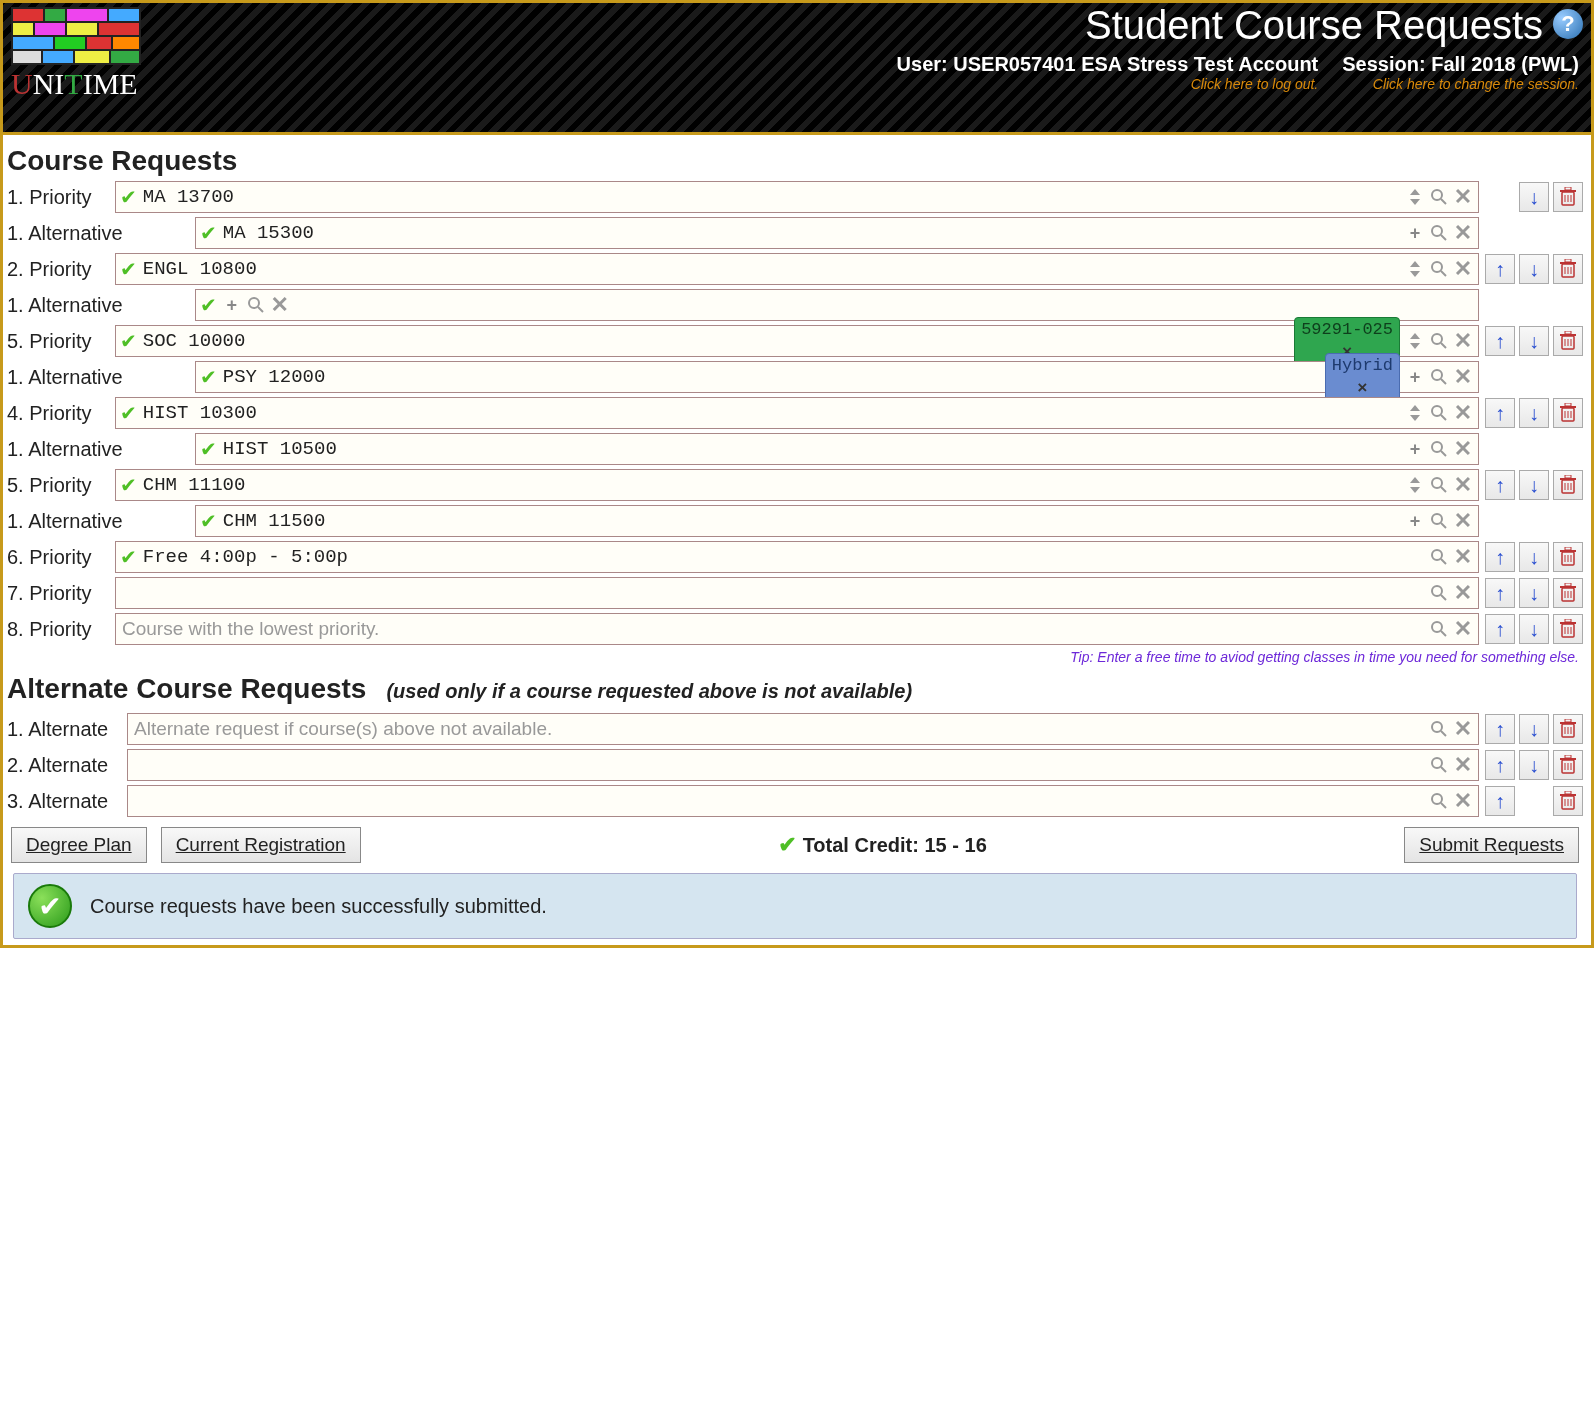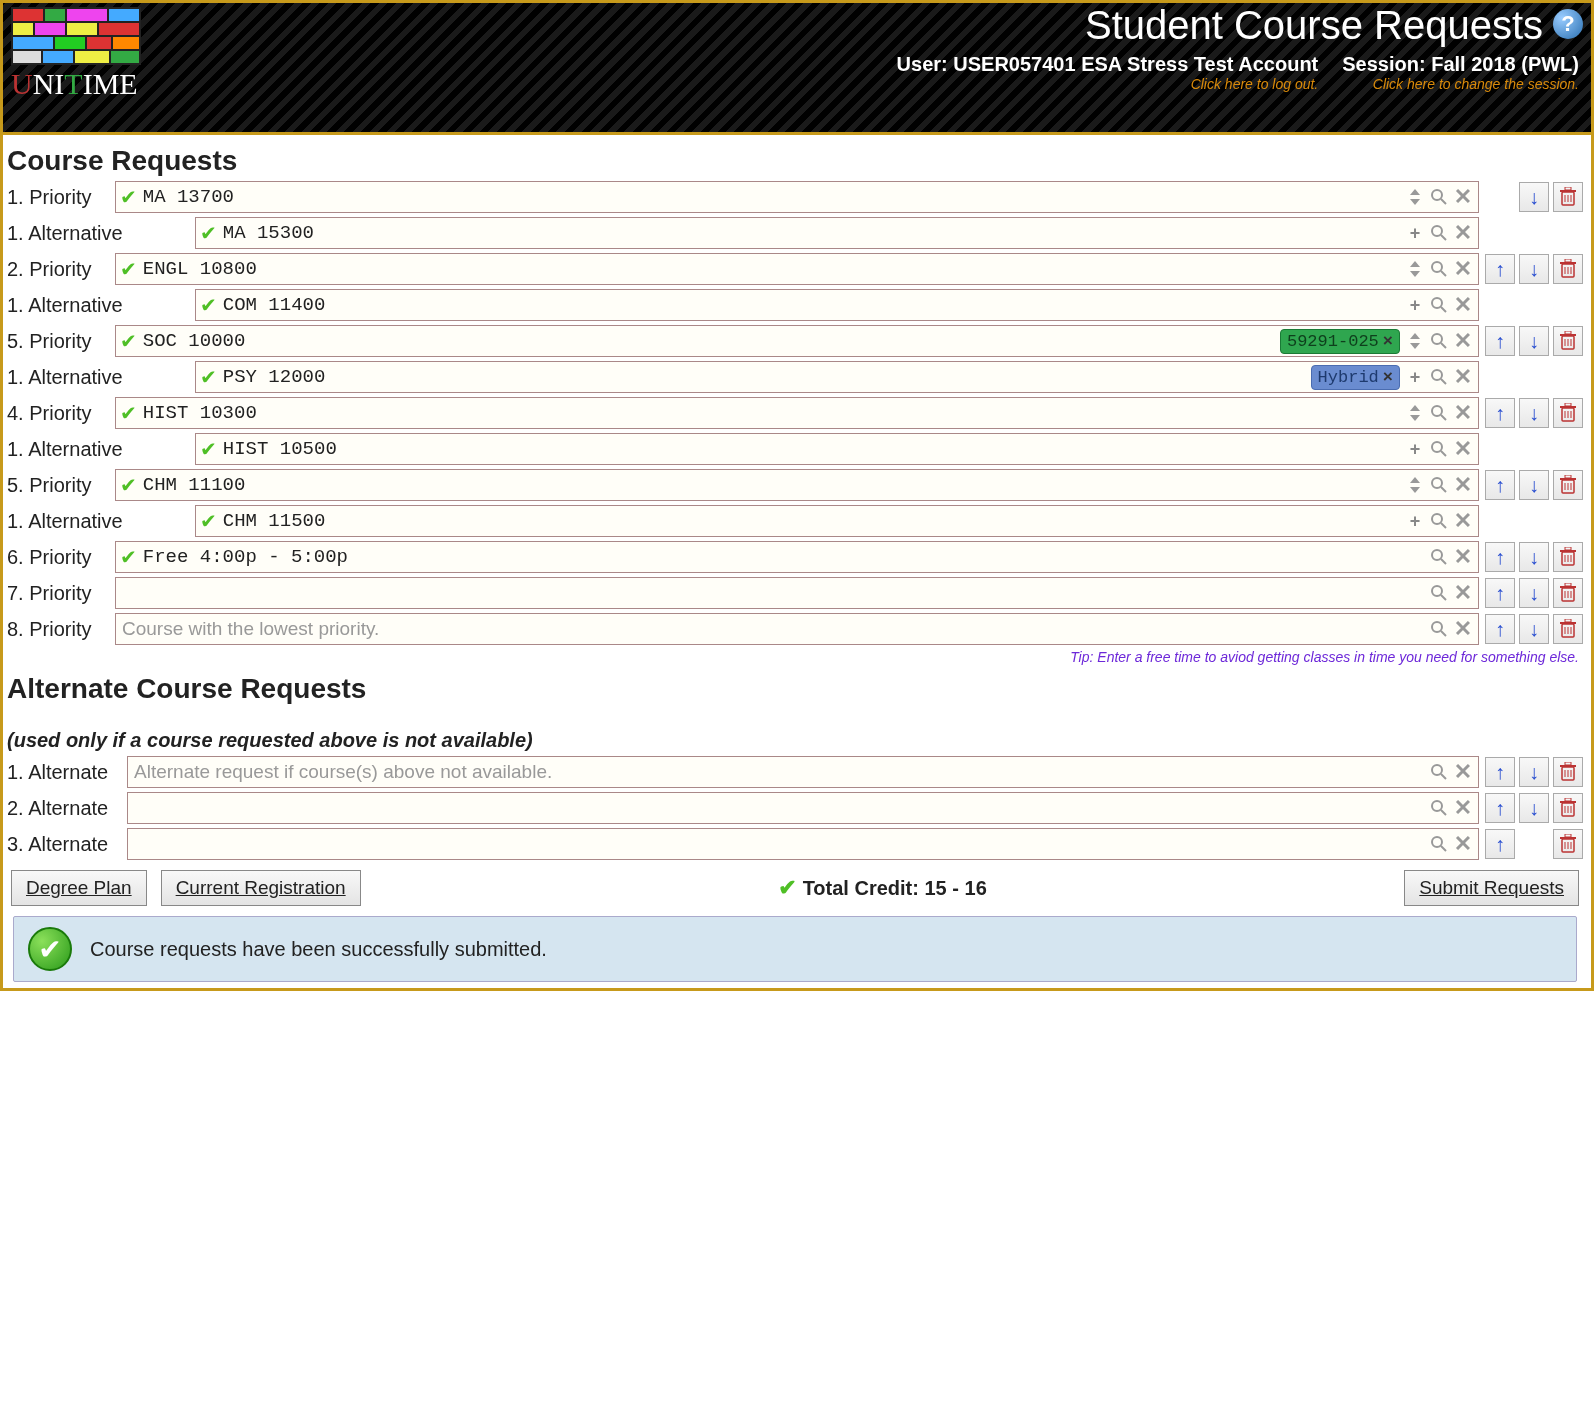--- a/index.html
+++ b/index.html
@@ -10,33 +10,33 @@
   .logo-grid svg { display:block; }
   .logo-text { font-family: 'Comic Sans MS', cursive; font-size: 30px; margin-top: 2px; }
   .logo-text .u1{color:#b33;} .logo-text .ni{color:#fff;} .logo-text .t{color:#3a4;} .logo-text .ime{color:#fff;}
   .title { position: absolute; right: 48px; top: 0px; font-size: 40px; color: #fff; font-weight: normal; }
   .help-icon { position: absolute; right: 8px; top: 6px; width: 30px; height: 30px; border-radius: 50%; background: radial-gradient(circle at 30% 30%, #9cf, #2a6fb0); color: #fff; text-align: center; line-height: 30px; font-weight: bold; font-size: 22px; cursor: pointer; }
   .header-info { position: absolute; right: 12px; top: 50px; display: flex; gap: 24px; text-align: right; }
   .header-info .block { font-size: 20px; font-weight: bold; }
   .header-info .sub { color: #d98a0a; font-style: italic; font-size: 14px; font-weight: normal; cursor: pointer; }
   .content { padding: 4px 8px 0 4px; }
   h2.section { margin: 6px 0 4px 0; font-size: 28px; font-weight: bold; }
-  .section-row { display:flex; align-items:baseline; gap: 20px; flex-direction: column; }
+  .section-row { display:flex; align-items:baseline; gap: 20px; }
   .section-sub { font-style: italic; font-size: 20px; font-weight: bold; }
   .tip { text-align: right; font-style: italic; color: #6d28d9; font-size: 14px; margin: 2px 4px; }
   .row { display: flex; align-items: center; gap: 4px; margin: 4px 0; }
   .label { font-size: 20px; flex-shrink: 0; }
   .pri-label { width: 104px; }
   .alt-label { width: 184px; }
   .altreq-label { width: 116px; }
   .input-wrap { flex: 1; display: flex; align-items: center; border: 1px solid #a88; background: #fffef8; height: 32px; padding: 0 4px; gap: 4px; }
   .input-wrap .check { color: #4fbf26; font-size: 20px; line-height: 1; flex-shrink:0; }
   .input-wrap .course { flex: 1; font-family: "Courier New", monospace; font-size: 19px; color: #222; padding-left: 2px; }
   .input-wrap .course.placeholder { color: #999; font-family: Arial, sans-serif; }
-  .chip { border-radius: 4px; padding: 2px 6px; font-family: "Courier New", monospace; font-size: 17px; display: inline-flex; align-items: center; gap: 4px; cursor: pointer; }
+  .chip { border-radius: 4px; padding: 2px 6px; font-family: "Courier New", monospace; font-size: 17px; display: inline-flex; align-items: center; gap: 4px; cursor: pointer; flex-direction: column; }
   .chip-green { background: #2fa64f; color: #0e3f1c; border: 1px solid #1a7a36; }
   .chip-blue { background: #6a8cd0; color: #1e3a6e; border: 1px solid #4a6cb0; }
   .chip .x { font-weight: bold; color: #333; }
   .icons { display: flex; gap: 2px; align-items: center; flex-shrink:0; }
   .ibtn { width: 22px; height: 22px; display: inline-flex; align-items: center; justify-content: center; color: #888; font-size: 18px; cursor: pointer; }
   .ibtn.sort svg{display:block;}
   .side-btns { display: flex; gap: 4px; width: 100px; justify-content: flex-end; flex-shrink:0; }
   .sq { width: 30px; height: 30px; border: 1px solid #aaa; background: linear-gradient(#f8f8f8,#e8e8e8); display: inline-flex; align-items: center; justify-content: center; cursor: pointer; font-size: 20px; }
   .sq .arr { color: #2a4fd0; font-weight: bold; }
   .sq.trash svg { display:block; }
@@ -188,21 +188,20 @@
                 <rect x="1" y="3" width="16" height="2" fill="#b33"></rect>
                 <rect x="6" y="0" width="6" height="3" fill="none" stroke="#b33"></rect>
               </svg>
             </span>
           </span>
         </div>
         <div class="row">
           <span class="label alt-label">1. Alternative</span>
           <span class="input-wrap">
             <span class="check">✔</span>
-            <span class="course">COM 11400</span>
             <span class="icons">
               <span class="ibtn" style="color:#888;font-weight:bold;">+</span>
               <span class="ibtn">
                 <svg width="18" height="18">
                   <circle cx="7" cy="7" r="5" stroke="#999" stroke-width="2" fill="none"></circle>
                   <line x1="11" y1="11" x2="16" y2="16" stroke="#999" stroke-width="2"></line>
                 </svg>
               </span>
               <span class="ibtn" style="color:#999;font-weight:bold;font-size:22px;">✕</span>
             </span>

